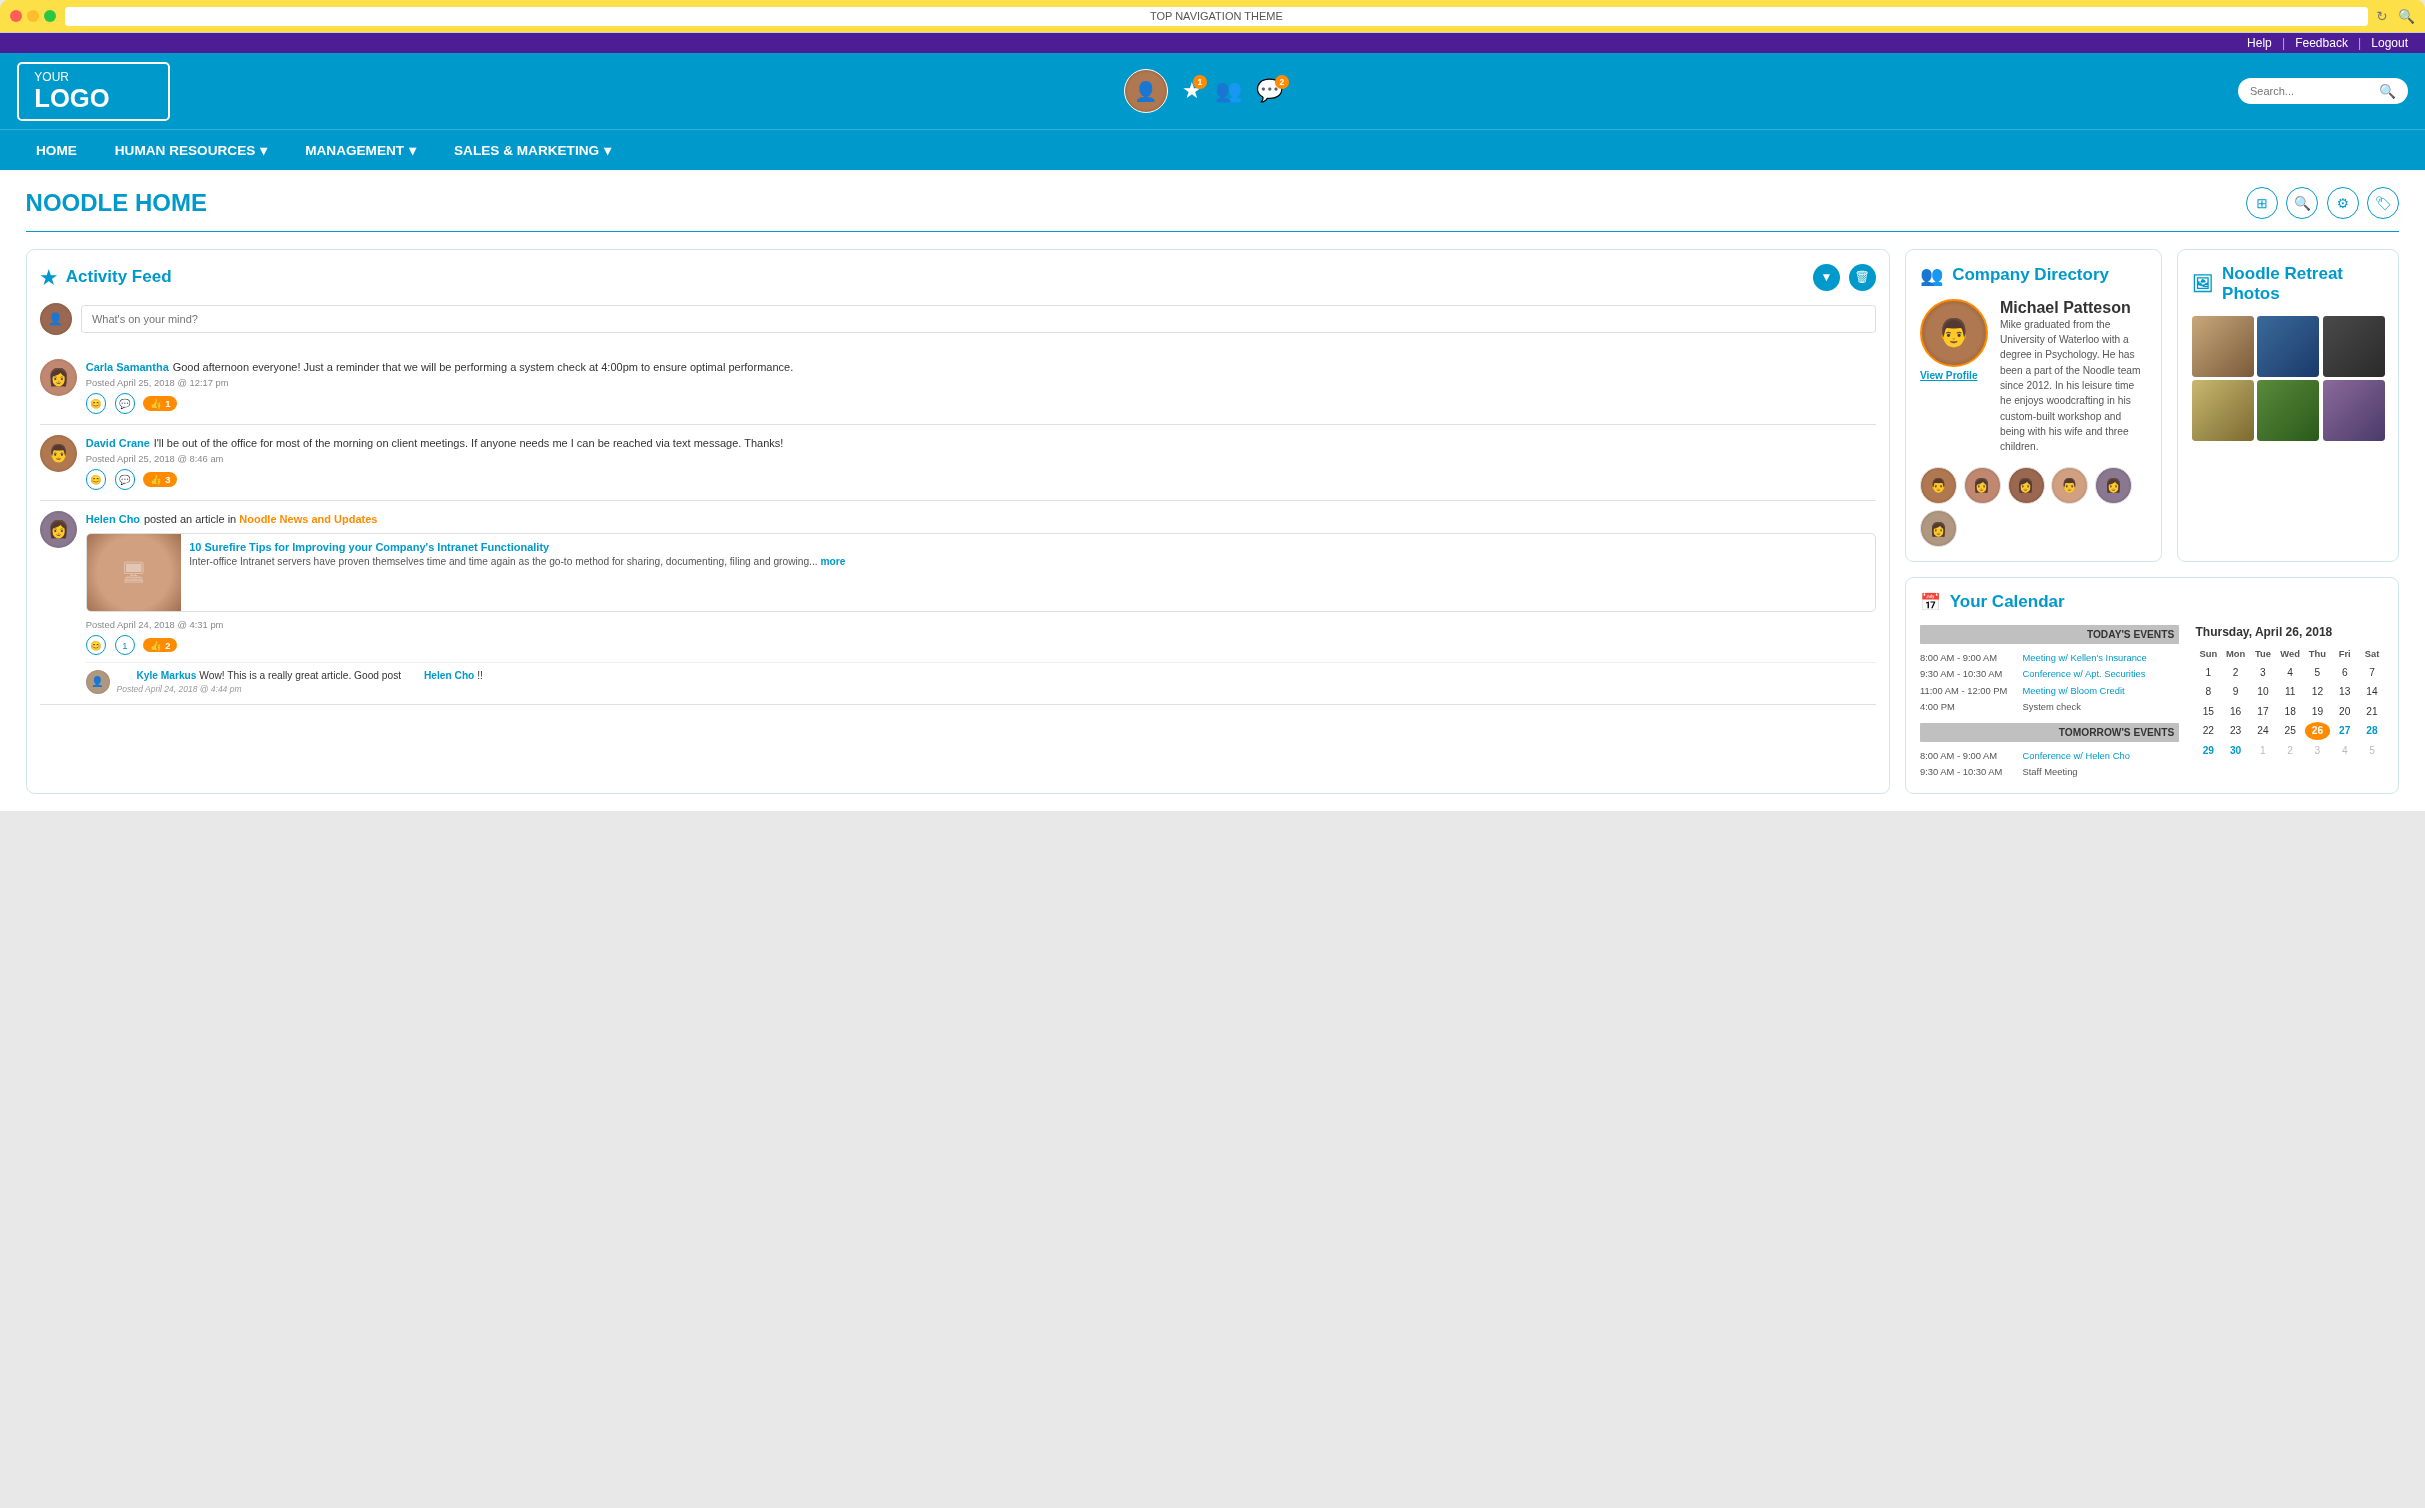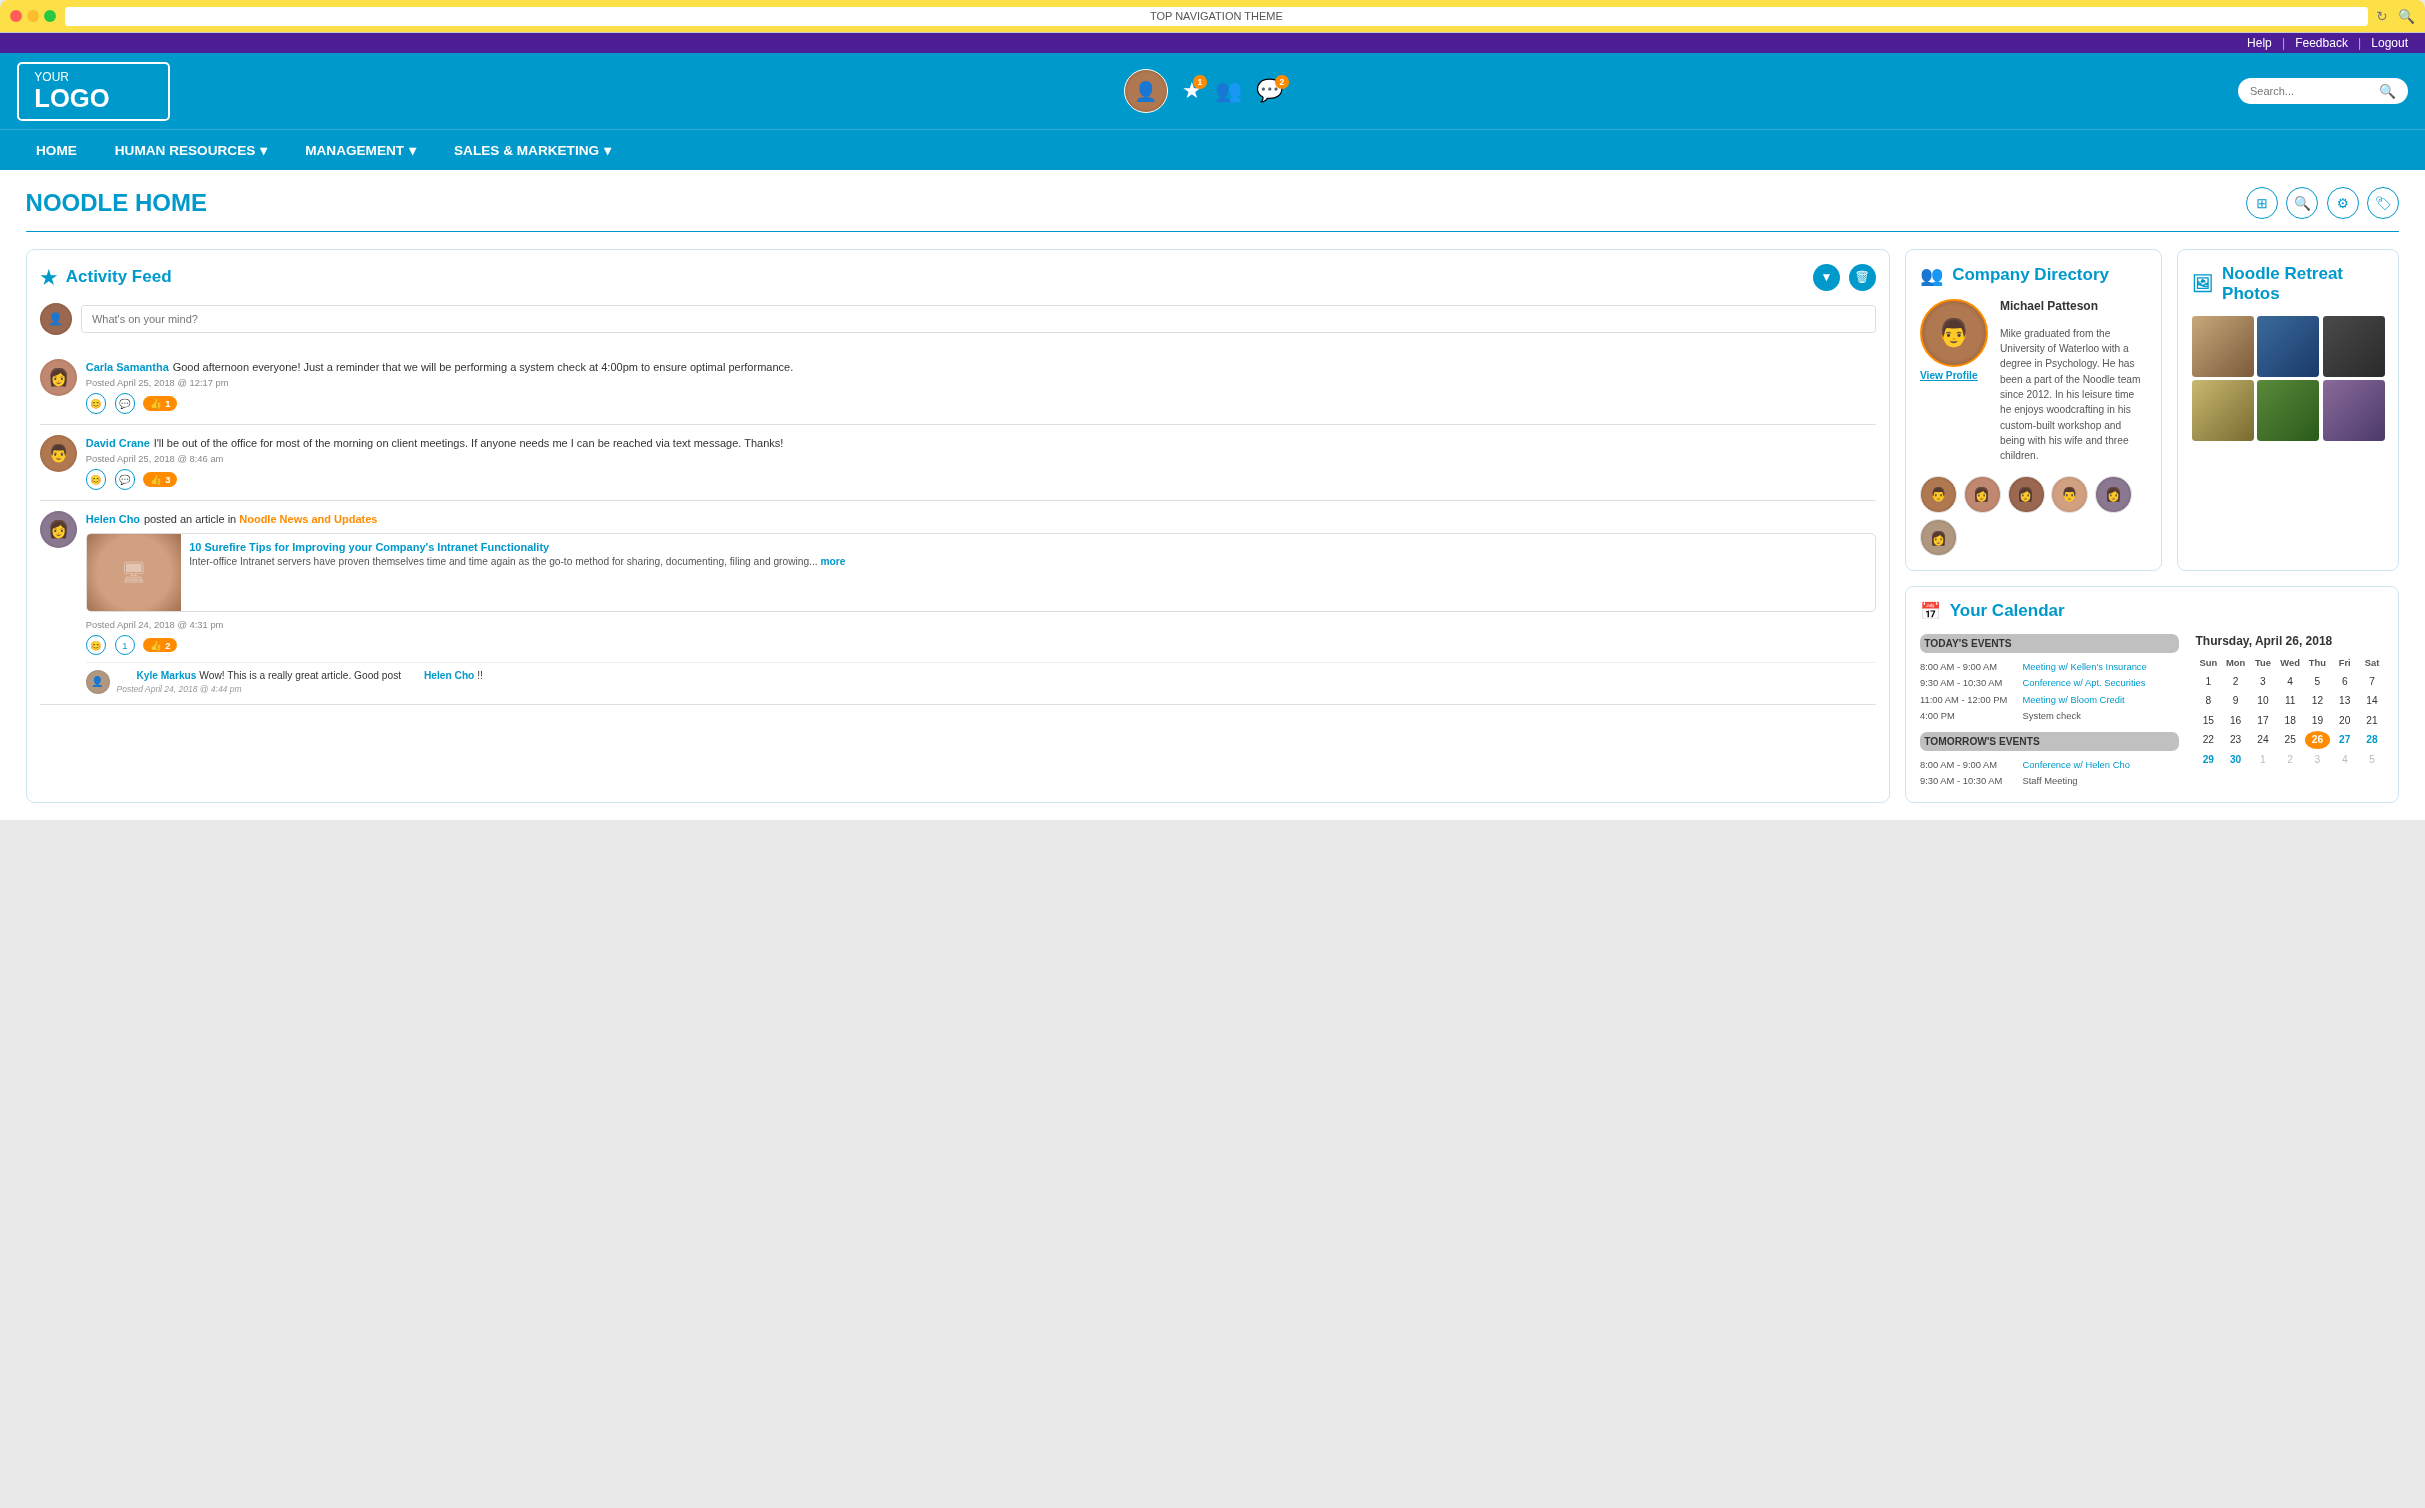--- a/index.html
+++ b/index.html
@@ -317,21 +317,21 @@
       align-items: flex-start;
       margin-top: 12px;
     }
     .dir-avatar {
       width: 68px; height: 68px; border-radius: 50%;
       border: 2.6px solid #ff8c00;
       background: #8a7060;
       display: flex; align-items: center; justify-content: center;
       font-size: 27px; color: white; overflow: hidden; flex-shrink: 0;
     }
-    .dir-name { font-weight: bold; font-size: 12px; color: #333; margin-bottom: 13px; }
+    .dir-name { font-weight: bold; font-size: 16px; color: #333; margin-bottom: 0; }
     .dir-bio { font-size: 10.2px; color: #555; line-height: 1.5; }
     .view-profile-btn {
       color: #0099cc; font-size: 10.2px; font-weight: bold;
       cursor: pointer; margin-top: 3.4px; text-decoration: underline;
     }
     .dir-avatars {
       display: flex;
       gap: 6.8px;
       margin-top: 12px;
       flex-wrap: wrap;
@@ -382,24 +382,24 @@
       display: flex;
       gap: 17px;
       margin-top: 12px;
     }
     .events-section { flex: 1; min-width: 0; }
     .events-day-header {
       background: #c0c0c0;
       color: #333;
       font-size: 10.2px;
       font-weight: bold;
-      text-align: left;
+      text-align: right;
       padding: 4.3px;
       text-transform: uppercase;
-      border-radius: 7px;
+      border-radius: 1px;
       margin-bottom: 5.1px;
     }
     .event-row {
       display: flex;
       gap: 8.5px;
       font-size: 9.4px;
       padding: 2.6px 0;
     }
     .event-time { color: #555; white-space: nowrap; width: 94px; flex-shrink: 0; }
     .event-name { color: #0099cc; }

